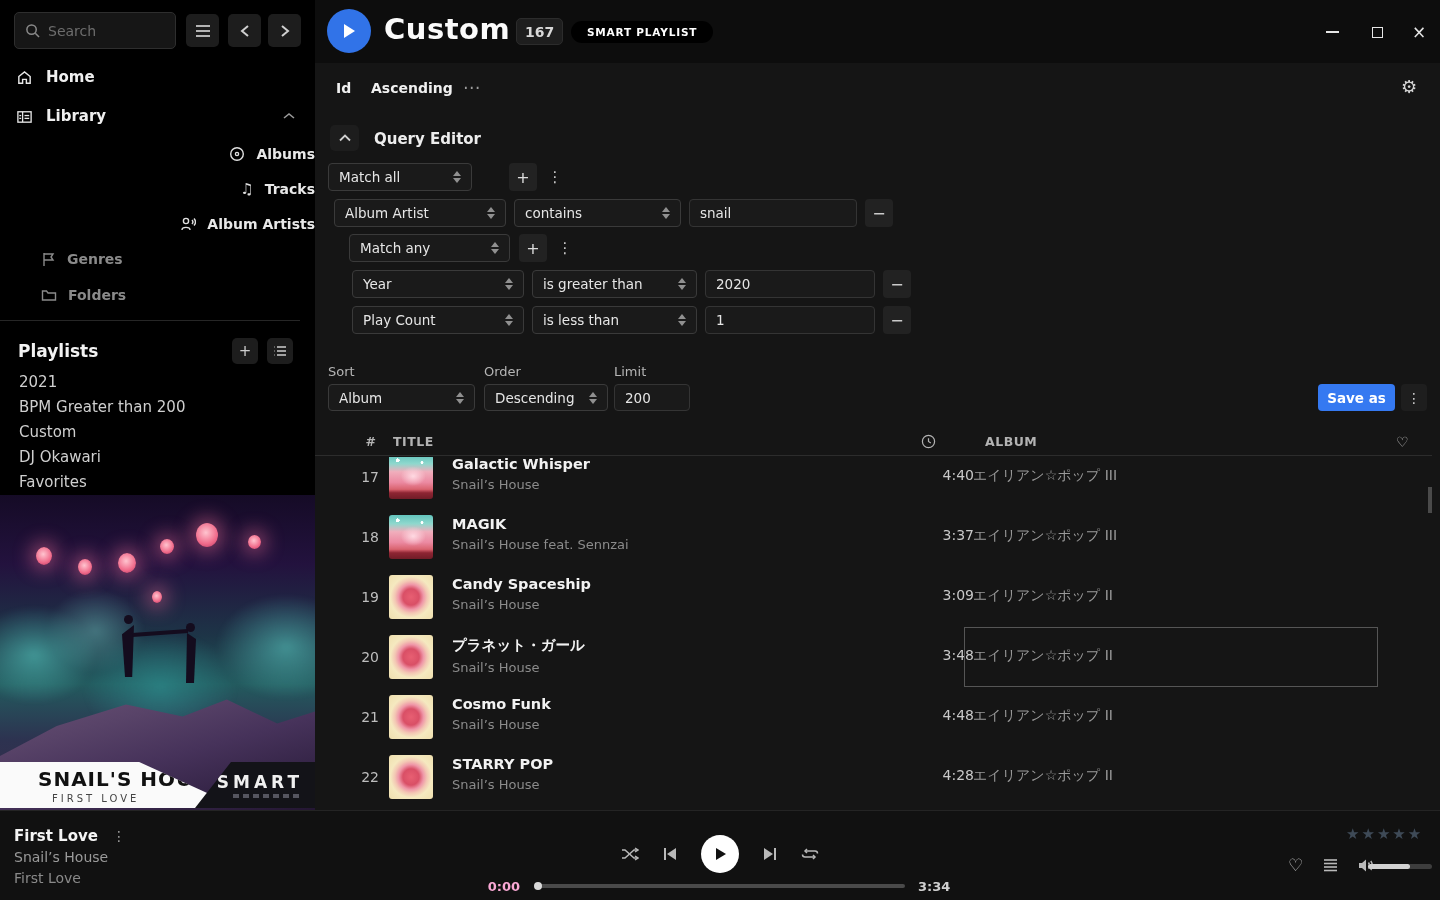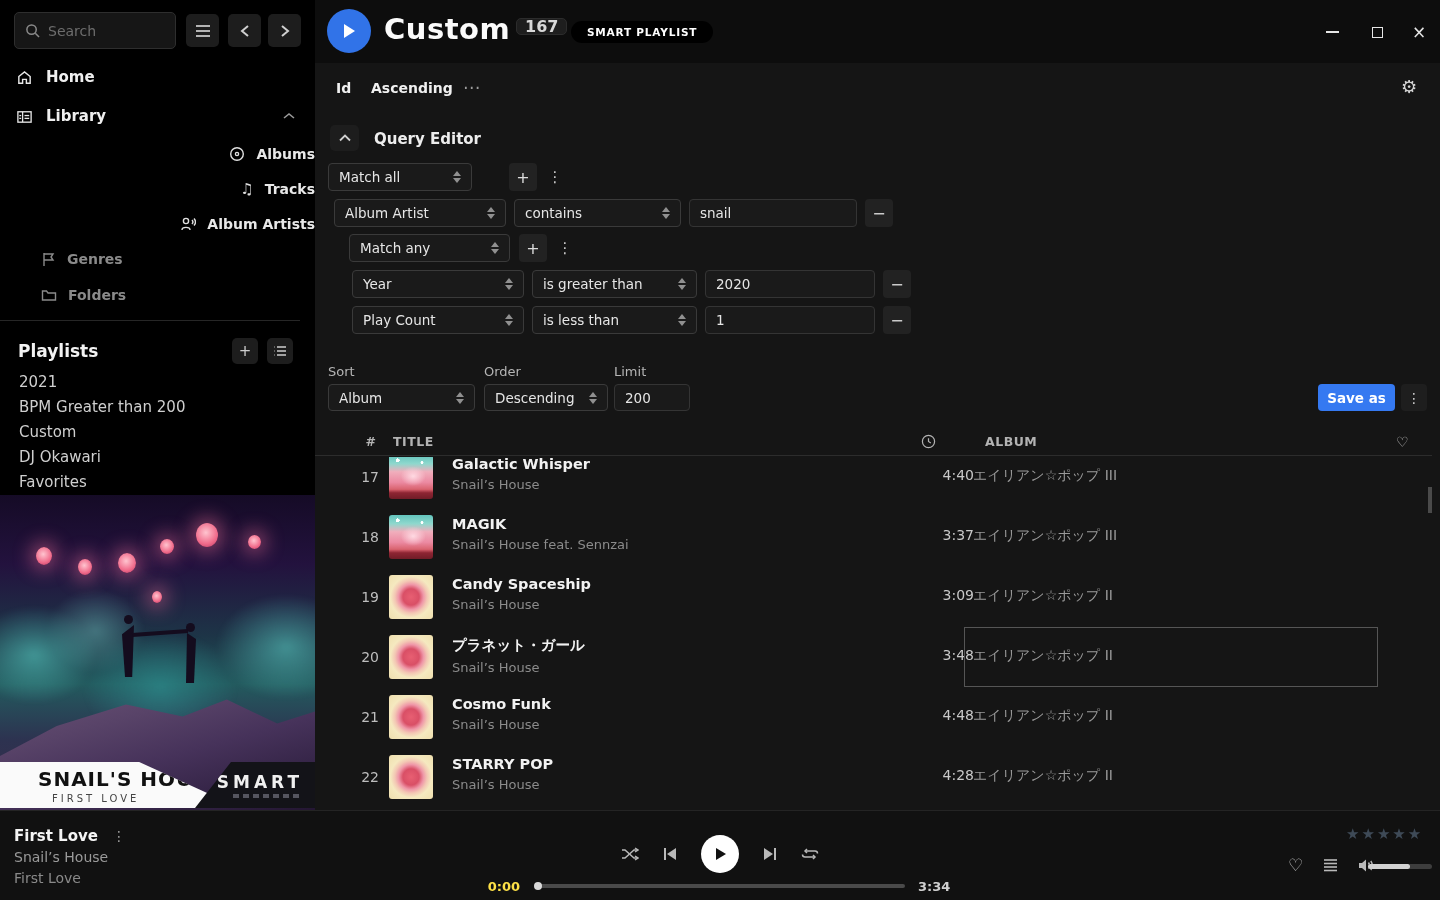--- a/index.html
+++ b/index.html
@@ -45,21 +45,21 @@
   .banner-album { color:#444; font-size:10px; letter-spacing:3px; margin-top:2px; padding-left:14px; }
   .banner-dark { position:absolute; right:0; top:0; width:120px; height:46px; background:#131318; clip-path:polygon(30% 0, 100% 0, 100% 100%, 0 100%); display:flex; flex-direction:column; align-items:flex-end; justify-content:center; padding-right:12px; }
   .banner-label { color:#f0f0f0; font-size:17px; letter-spacing:4px; font-weight:bold; }
   .banner-sub { margin-top:2px; width:70px; height:4px; background:repeating-linear-gradient(90deg,#55555f 0 6px, transparent 6px 10px); }
 
   
   #main { position:absolute; left:315px; top:0; width:1125px; height:810px; background:#151515; }
   .page-head { position:absolute; left:0; top:0; width:1125px; height:63px; background:#0d0d0d; }
   .play-circle { position:absolute; left:12px; top:9px; width:44px; height:44px; border-radius:50%; background:#3173e8; border:none; cursor:pointer; display:flex; align-items:center; justify-content:center; }
   .page-title { position:absolute; left:69px; top:12px; color:#fbfbfb; font-size:29px; font-weight:bold; letter-spacing:.5px; }
-  .count-badge { position:absolute; left:201px; top:18px; height:17px; min-width:37px; background:#1e1e1e; border:1px solid #2c2c2c; border-radius:5px; color:#d8d8d8; font-weight:bold; font-size:16px; display:flex; align-items:center; justify-content:center; padding:0 8px; }
+  .count-badge { position:absolute; left:201px; top:18px; height:27px; min-width:37px; background:#1e1e1e; border:1px solid #2c2c2c; border-radius:5px; color:#d8d8d8; font-weight:bold; font-size:14px; display:flex; align-items:center; justify-content:center; padding:0 8px; }
   .smart-pill { position:absolute; left:256px; top:21px; height:22px; background:#000; border-radius:12px; color:#fff; font-weight:bold; font-size:10.5px; letter-spacing:.8px; display:flex; align-items:center; padding:0 16px; }
   .win-btn { position:absolute; top:22px; width:20px; height:20px; background:transparent; border:none; color:#e6e6e6; cursor:pointer; display:flex; align-items:center; justify-content:center; }
   .wb-line { width:13px; height:2px; background:#e6e6e6; }
   .wb-rect { width:11px; height:11px; border:1.5px solid #e6e6e6; }
   .wb-x { font-size:17px; color:#e6e6e6; line-height:1; }
 
   .toolbar { position:absolute; left:0; top:63px; width:1125px; height:52px; }
   .tb-text { position:absolute; top:17px; color:#f0f0f0; font-weight:bold; font-size:14px; cursor:pointer; background:none; border:none; }
   .tb-dots { position:absolute; left:148px; top:14px; color:#9d9d9d; font-size:17px; letter-spacing:1px; cursor:pointer; background:none; border:none; }
   .gear { position:absolute; left:1086px; top:13px; font-size:18px; color:#d6d6d6; background:none; border:none; cursor:pointer; }
@@ -104,21 +104,21 @@
   
   #player { position:absolute; left:0; top:810px; width:1440px; height:90px; background:#111; border-top:1px solid #242424; z-index:4; }
   .np-title-row { position:absolute; left:14px; top:16px; display:flex; align-items:center; gap:14px; }
   .np-title { color:#f5f5f5; font-weight:bold; font-size:15px; }
   .np-dots { color:#9d9d9d; font-size:14px; background:none; border:none; cursor:pointer; }
   .np-artist { position:absolute; left:14px; top:38px; color:#9a9a9a; font-size:14px; cursor:pointer; }
   .np-album { position:absolute; left:14px; top:59px; color:#8a8a8a; font-size:14px; cursor:pointer; }
   .controls { position:absolute; left:720px; top:24px; transform:translateX(-50%); display:flex; align-items:center; gap:24px; }
   .ctl { background:none; border:none; cursor:pointer; display:flex; align-items:center; justify-content:center; }
   .play-main { width:38px; height:38px; border-radius:50%; background:#fff; }
-  .time-el { position:absolute; left:468px; top:68px; width:52px; text-align:right; color:#fde047; font-size:13px; font-weight:bold; }
+  .time-el { position:absolute; left:468px; top:68px; width:52px; text-align:right; color:#f9a8d4; font-size:13px; font-weight:bold; }
   .seekbar { position:absolute; left:535px; top:73px; width:370px; height:4px; border-radius:2px; background:#4a4a4a; cursor:pointer; }
   .seek-dot { position:absolute; left:-1px; top:-2px; width:8px; height:8px; border-radius:50%; background:#d9d9d9; }
   .time-tot { position:absolute; left:918px; top:68px; color:#cfcfcf; font-size:13px; font-weight:bold; }
   .stars { position:absolute; left:1346px; top:14px; display:flex; gap:2px; }
   .star { color:#3e4a57; font-size:15px; cursor:pointer; }
   .pr-icons { position:absolute; left:1288px; top:44px; display:flex; align-items:center; gap:20px; }
   .heart-glyph { color:#b9b9b9; font-size:17px; background:none; border:none; cursor:pointer; }
   .volbar { position:absolute; left:1368px; top:53px; width:64px; height:5px; border-radius:3px; background:#3d3d3d; cursor:pointer; }
   .volfill { width:66%; height:5px; border-radius:3px; background:#d2d2d2; }
 </style>

